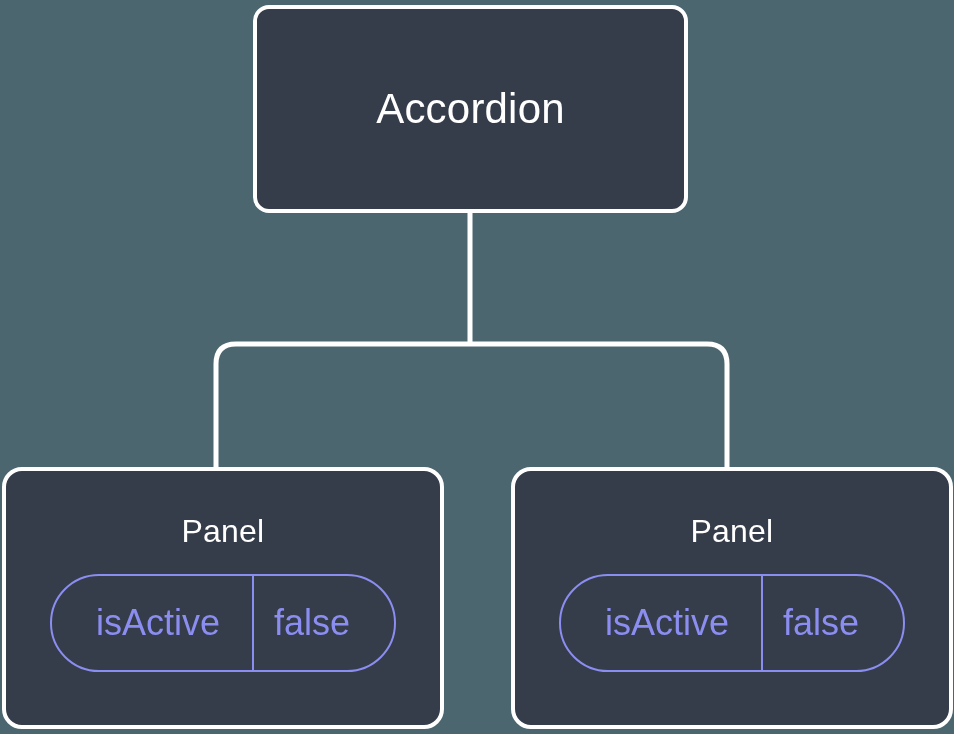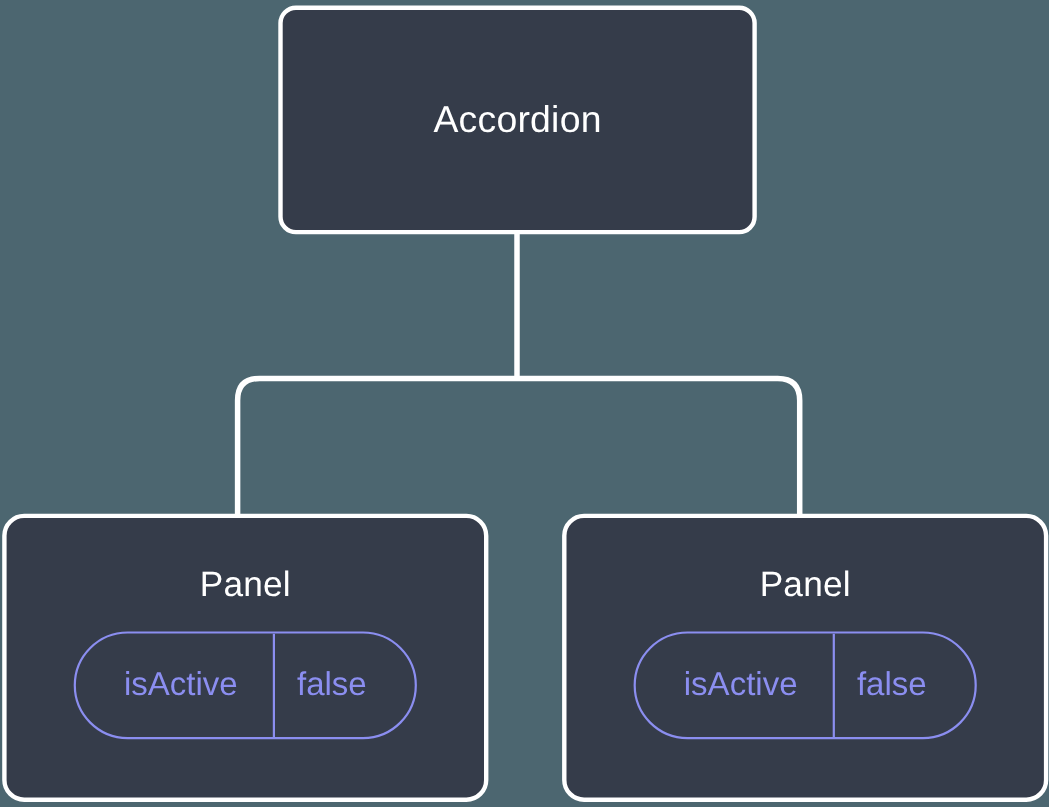--- a/index.html
+++ b/index.html
@@ -59,21 +59,21 @@
     height: 262px;
     padding-top: 44px;
     border-radius: 20px;
   }
 
   .node-child.left  { left: 2px; }
   .node-child.right { left: 511px; }
 
   .node-title {
     color: #ffffff;
-    font-size: 34px;
+    font-size: 42px;
     line-height: 1;
     font-weight: 400;
     letter-spacing: 0.2px;
     white-space: nowrap;
   }
 
   .node-child .node-title {
     font-size: 32px;
   }
 
@@ -88,21 +88,21 @@
     box-sizing: border-box;
     overflow: hidden;
   }
 
   .state-key,
   .state-value {
     display: flex;
     align-items: center;
     justify-content: center;
     color: #8b8ef0;
-    font-size: 30px;
+    font-size: 36px;
     line-height: 1;
     white-space: nowrap;
   }
 
   .state-key {
     padding: 0 32px 0 44px;
   }
 
   .state-value {
     padding: 0 44px 0 20px;

